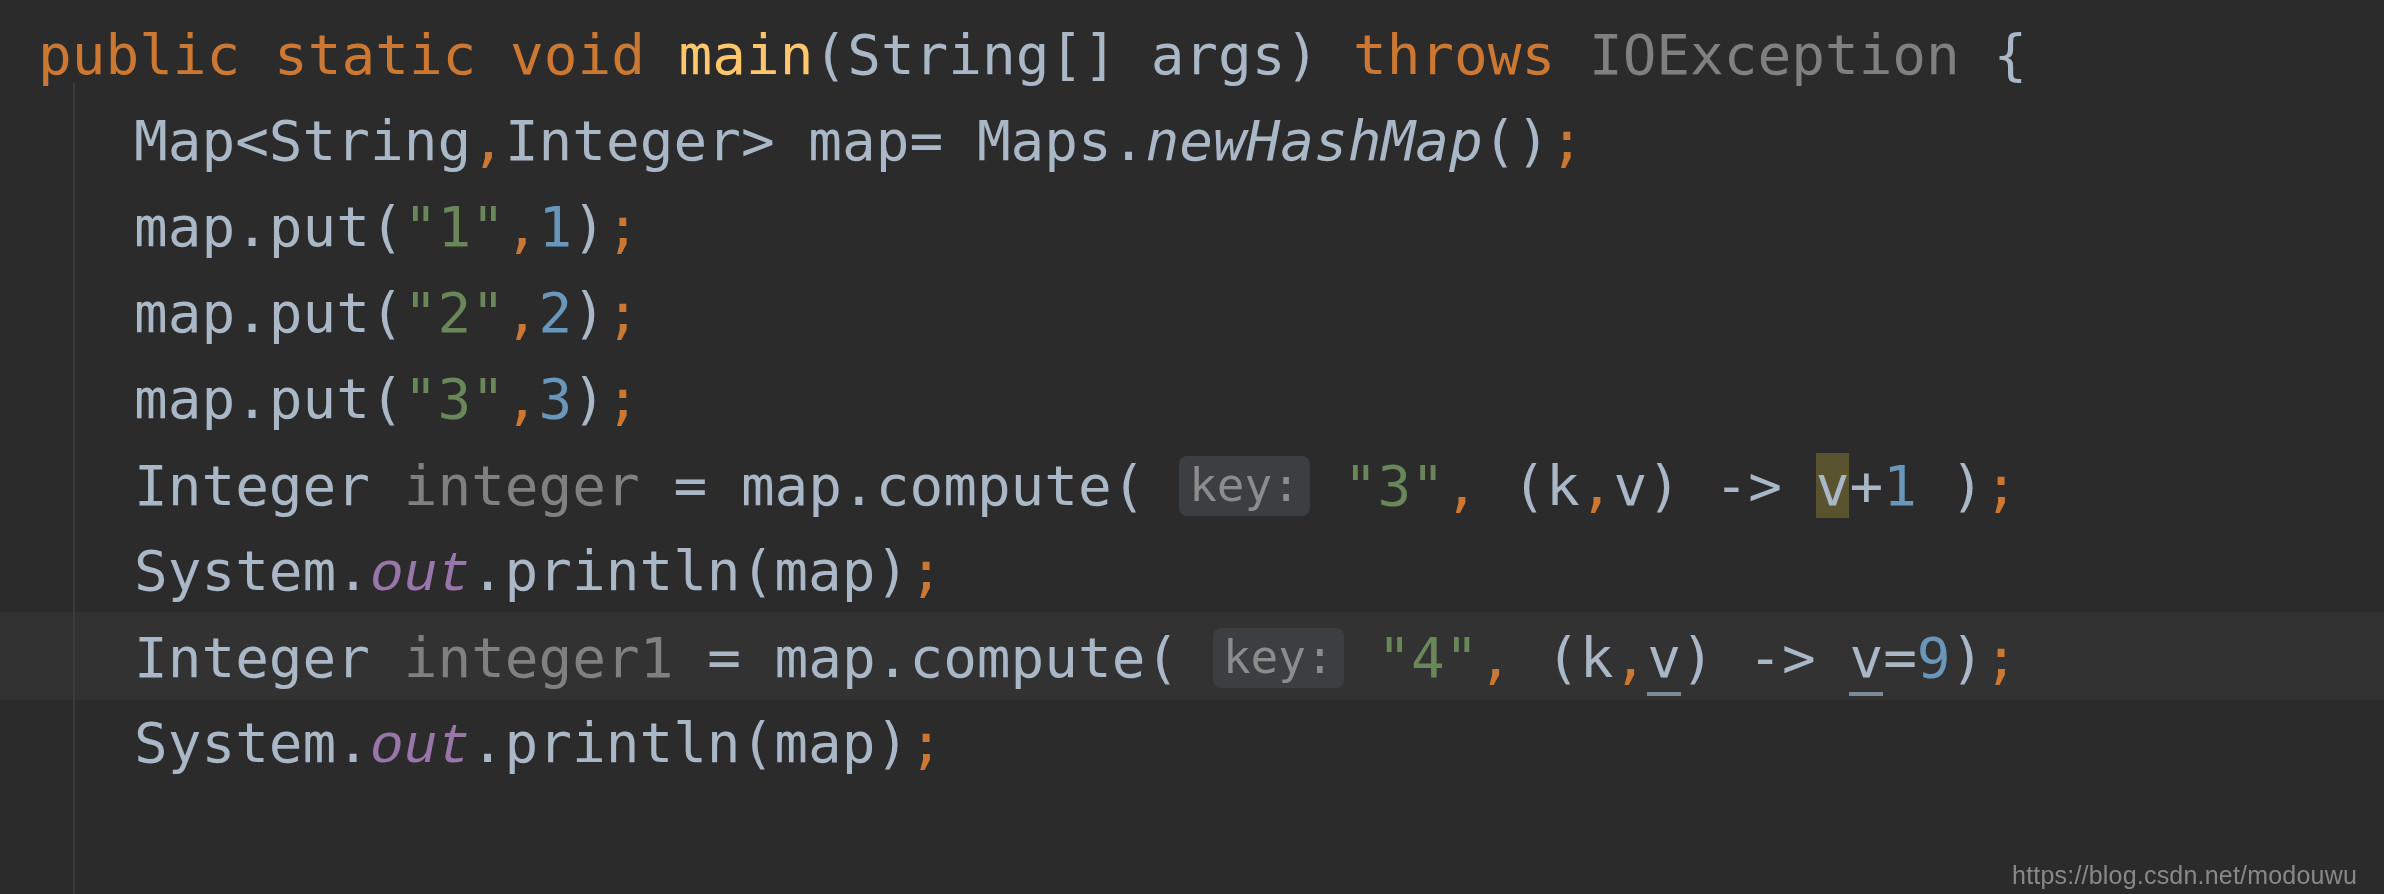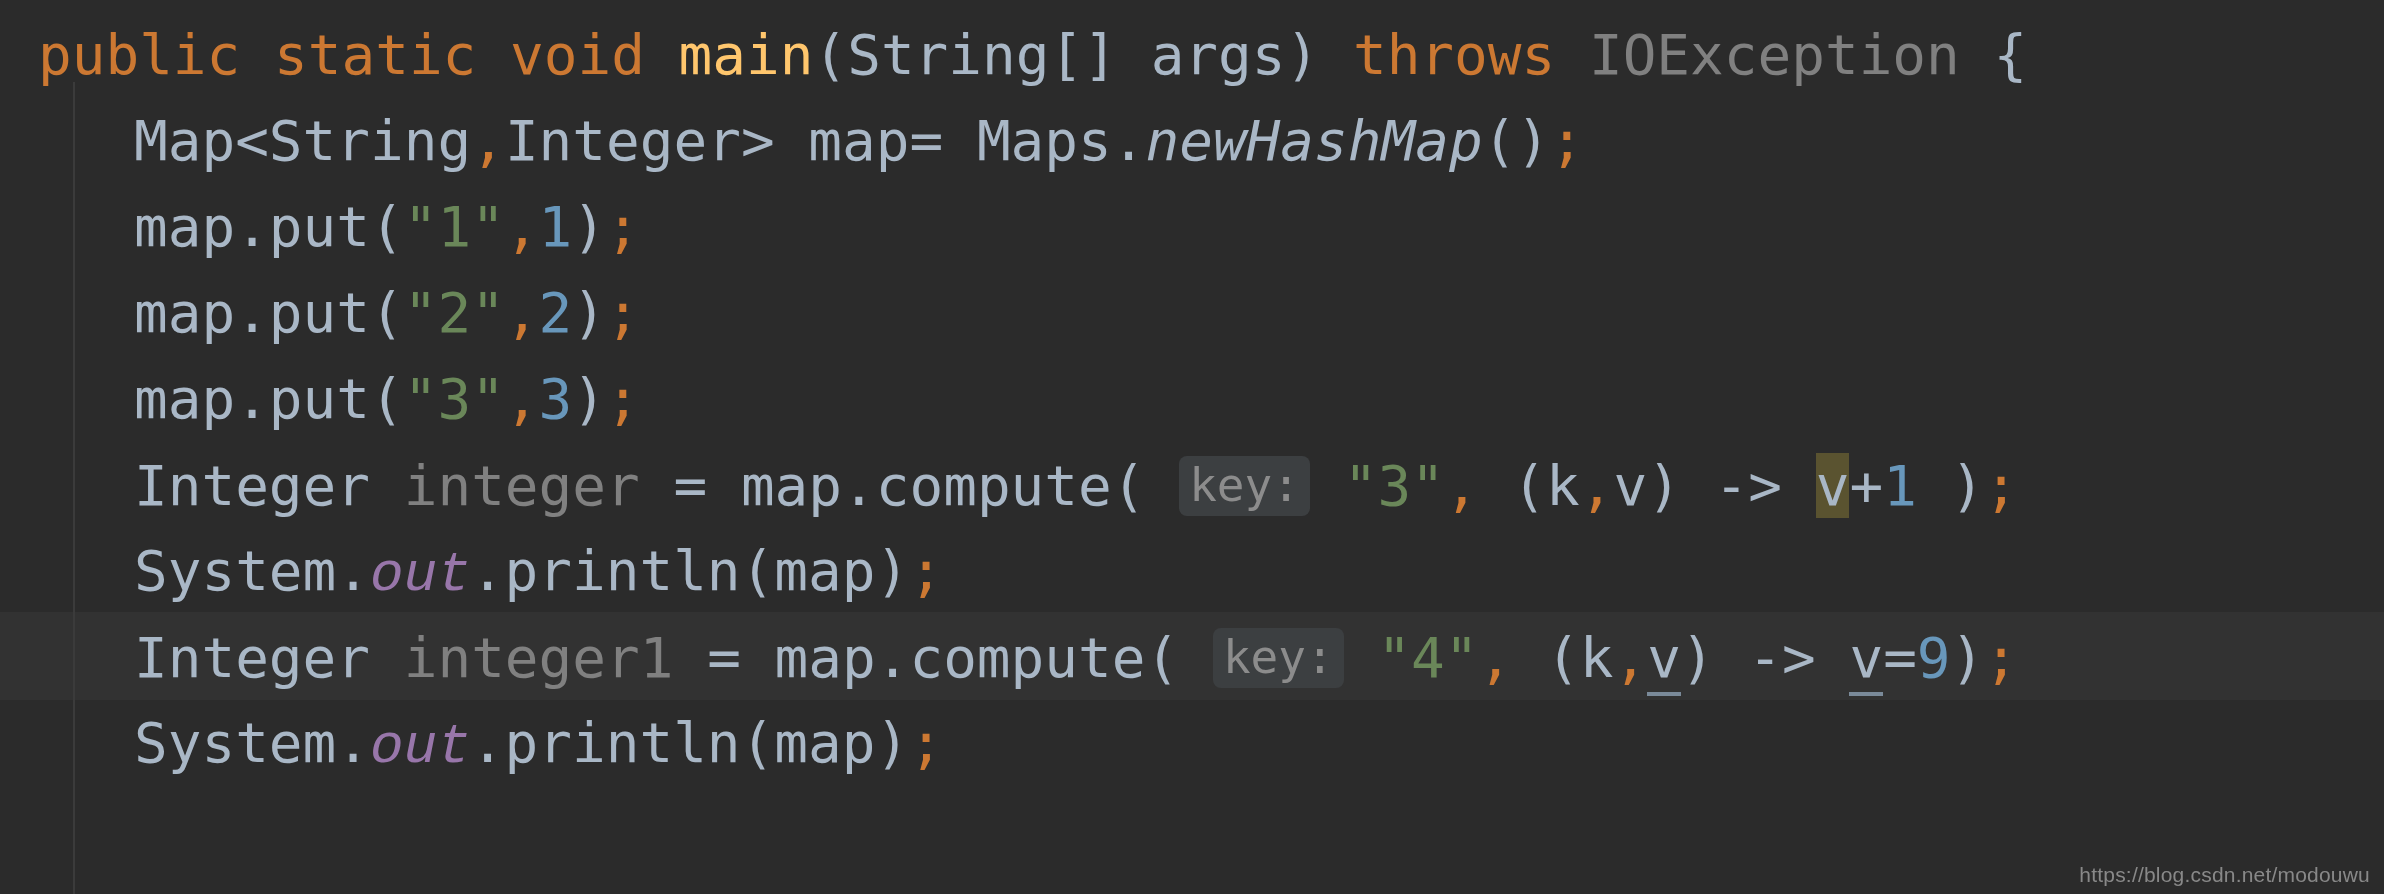--- a/index.html
+++ b/index.html
@@ -94,24 +94,24 @@
     color: #a9b7c6;
   }
   .underline-ident {
     border-bottom: 4px solid #7a8a99;
     padding-bottom: 2px;
   }
 
   
   #watermark {
     position: absolute;
-    right: 14px;
+    right: 27px;
     bottom: 6px;
     font-family: "Liberation Sans", sans-serif;
-    font-size: 21px;
+    font-size: 25px;
     line-height: 26px;
     color: #8e8e8e;
     letter-spacing: 0.2px;
     z-index: 5;
     opacity: 0.95;
   }
 </style>
 </head>
 <body>
 

